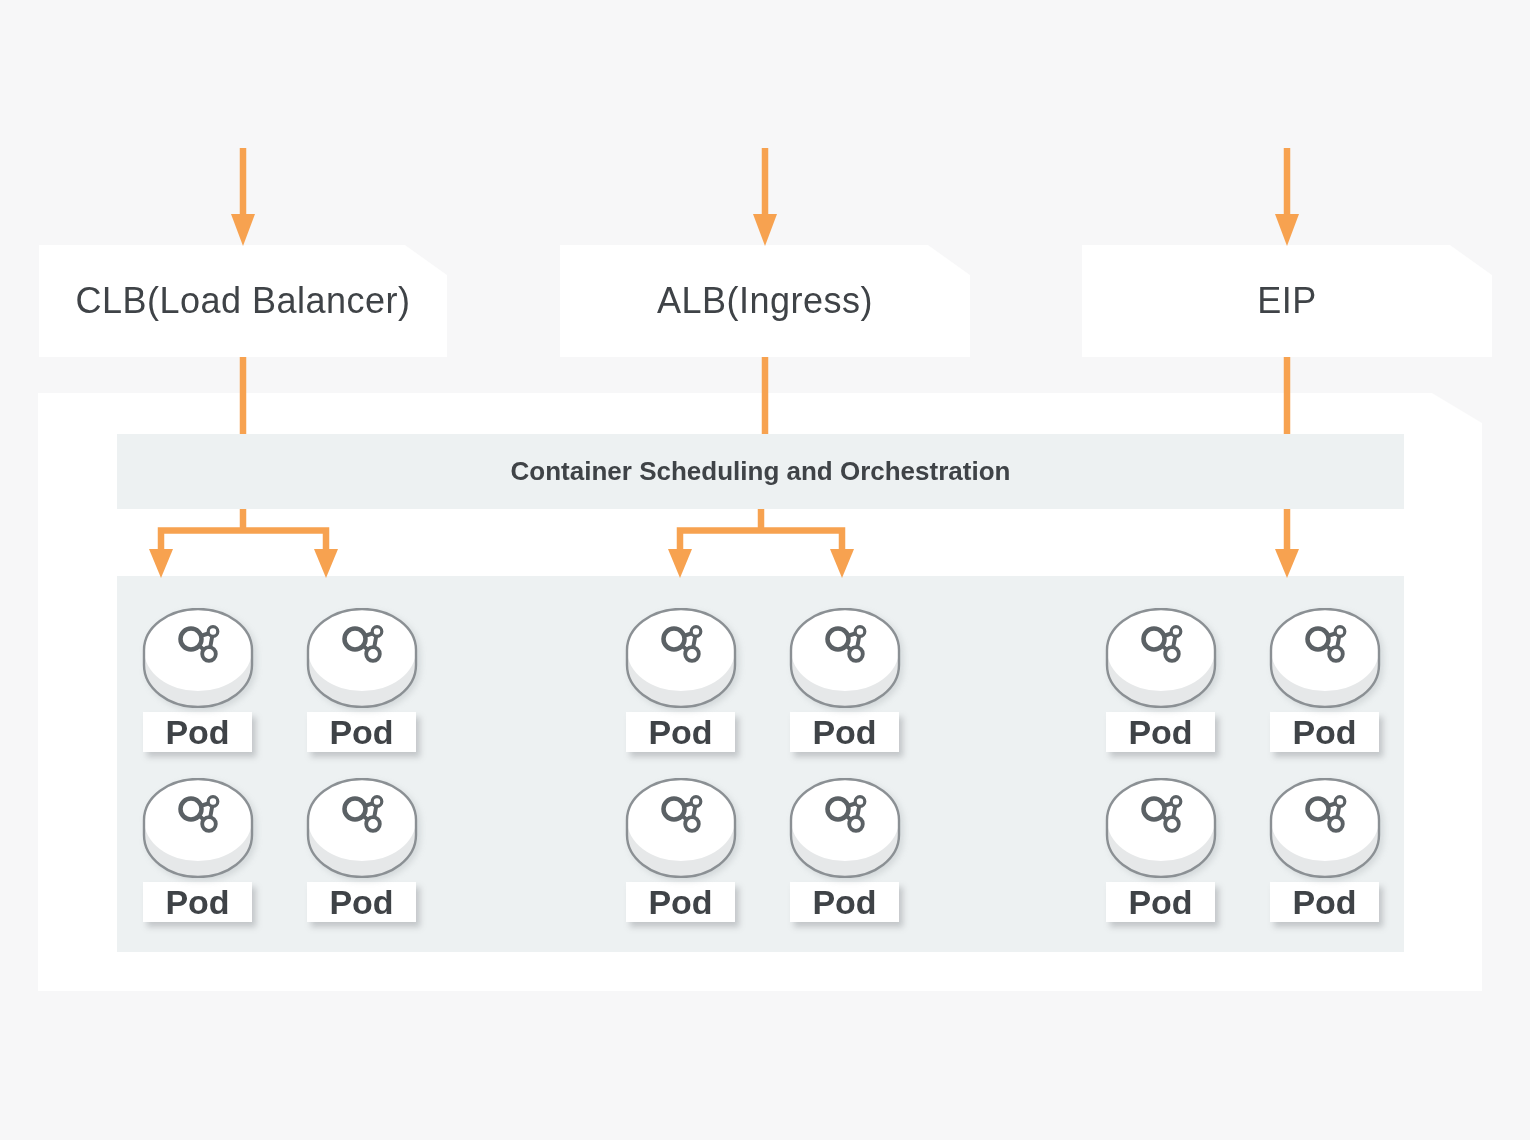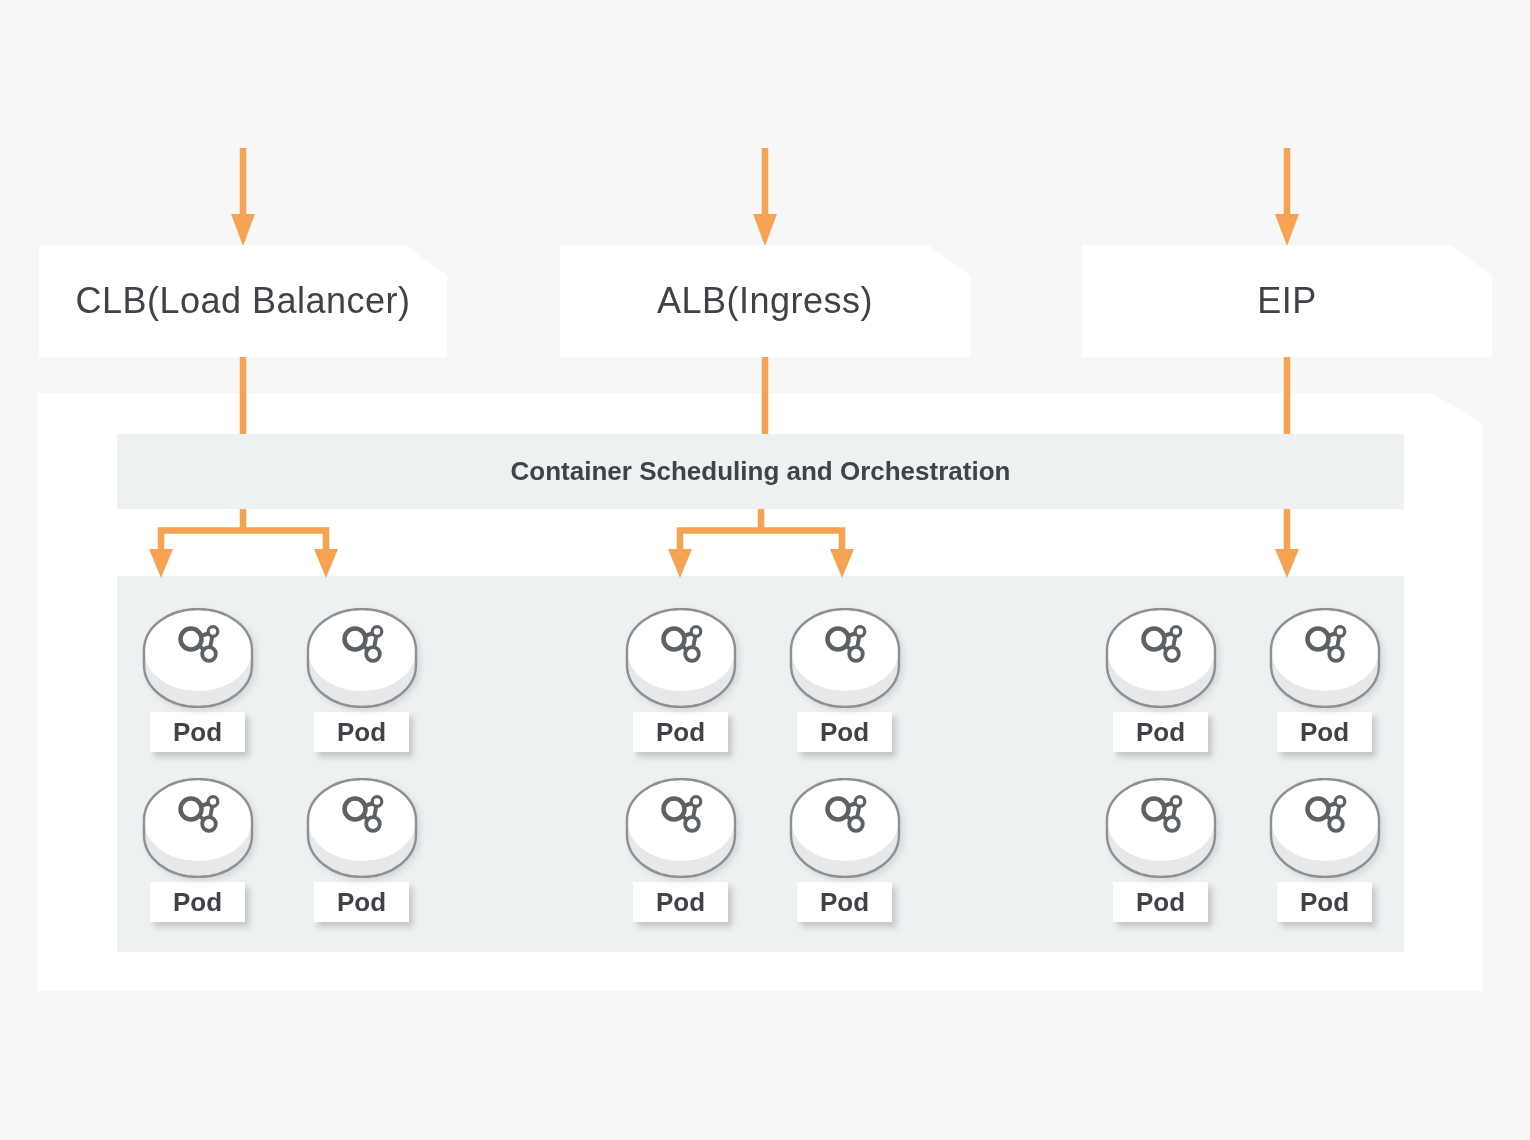--- a/index.html
+++ b/index.html
@@ -31,22 +31,22 @@
     display:flex;align-items:center;justify-content:center;font-size:26px;
   }
   .pods-area{position:absolute;left:79px;top:183px;width:1287px;height:376px;background:#edf1f2;}
   .pod-group{position:absolute;top:32px;display:grid;grid-template-columns:119px 119px;column-gap:45px;row-gap:26px;}
   .group-clb{left:21px;}
   .group-alb{left:504px;}
   .group-eip{left:984px;}
   .pod-cell{width:119px;display:flex;flex-direction:column;align-items:center;}
   .pod-disk{width:112px;height:100px;display:block;filter:drop-shadow(3px 3px 3px rgba(125,130,135,.22));}
   .pod-label{
-    margin-top:4px;width:95px;height:40px;background:#ffffff;
-    display:flex;align-items:center;justify-content:center;font-size:26px;
+    margin-top:4px;width:109px;height:40px;background:#ffffff;
+    display:flex;align-items:center;justify-content:center;font-size:34px;
     box-shadow:4px 5px 6px rgba(125,130,135,.38);
   }
   .defs-svg{position:absolute;width:0;height:0;overflow:hidden;}
 </style>
 </head>
 <body>
 
 <div class="canvas">
 
   <svg class="defs-svg" aria-hidden="true">

